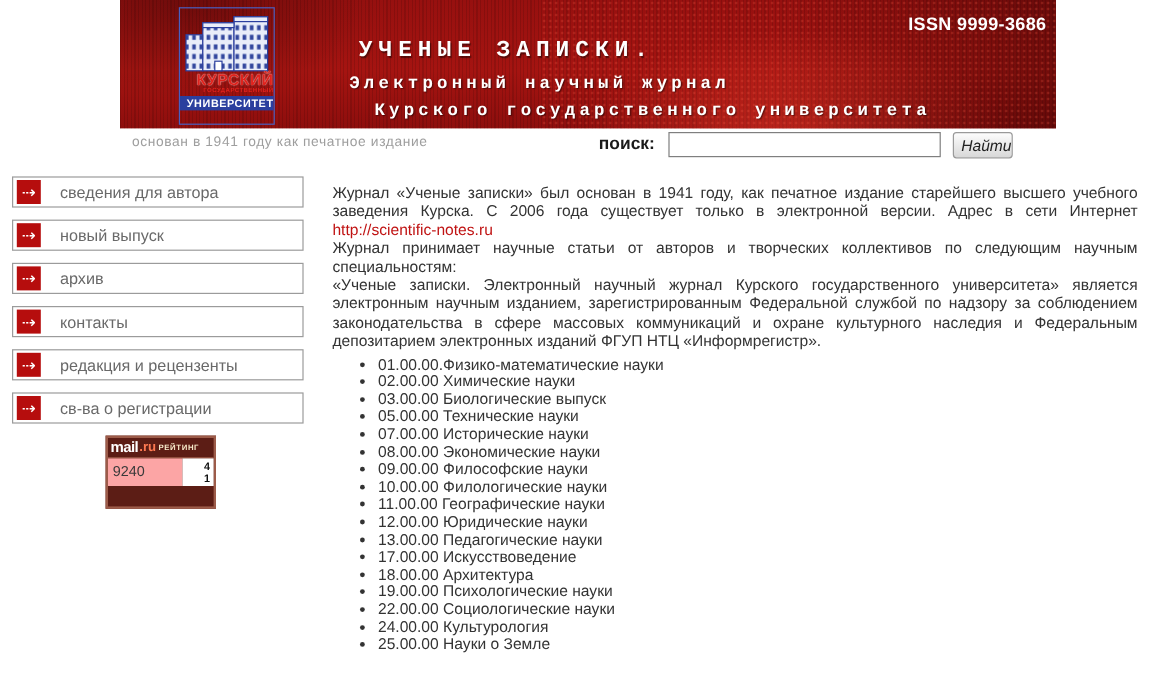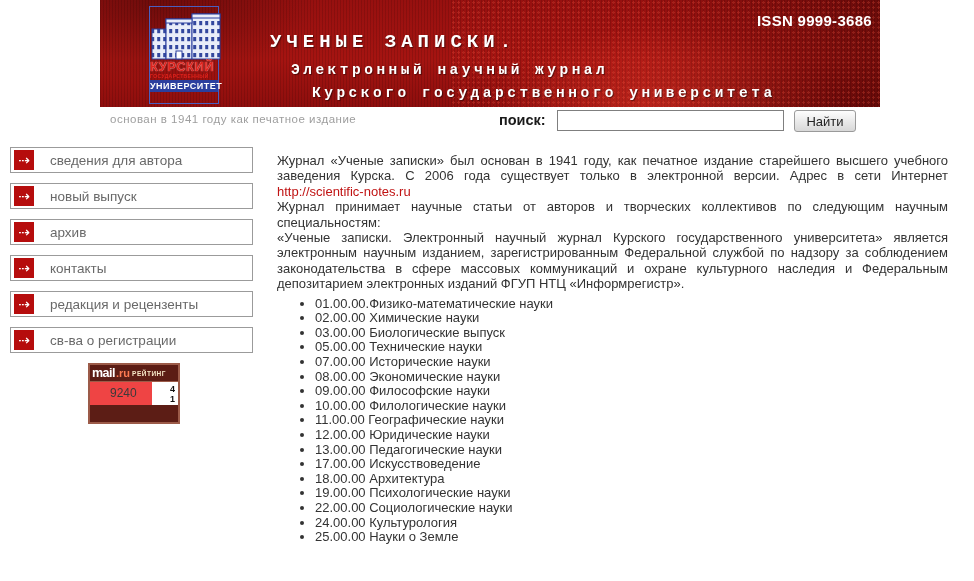--- a/index.html
+++ b/index.html
@@ -23,45 +23,45 @@
   }
   .band::after {
     content:""; position:absolute; left:45%; right:0; top:0; bottom:0;
     background-image:radial-gradient(rgba(255,95,70,0.55) 1px, rgba(0,0,0,0) 1.4px);
     background-size:5px 5px; opacity:.45; pointer-events:none;
   }
   .band-title, .band-sub1, .band-sub2 {
     position:absolute; color:#fff; font-family:"Liberation Mono", monospace;
     font-weight:bold; white-space:nowrap; text-shadow:1px 1px 1px rgba(0,0,0,.45); z-index:2;
   }
-  .band-title { left:170px; top:31px; font-size:19px; letter-spacing:5px; }
+  .band-title { left:170px; top:31px; font-size:19px; letter-spacing:5px;padding-left:29px; }
   .band-sub1  { left:191px; top:62px; font-size:14.5px; letter-spacing:3.5px; }
   .band-sub2  { left:212px; top:85px; font-size:14.5px; letter-spacing:3.5px; }
   .issn { position:absolute; right:8px; top:12px; color:#fff; font-size:15px; font-weight:bold; letter-spacing:.3px; z-index:2; }
 
   
   .logo {
-    position:absolute; left:49px; top:6px; width:70px; height:98px;
-    border:1px solid #4a5fc0; z-index:3; text-align:left; cursor:pointer;
+    position:absolute; left:49px; top:6px; width:80px; height:98px;
+    border:1px solid #4a5fc0; z-index:3; text-align:right; cursor:pointer;
   }
   .logo svg { display:block; margin:4px auto 0; }
   .logo-l1 { font-size:13px; font-weight:bold; color:#e0231d; line-height:12px; letter-spacing:.5px;
              text-shadow:0 0 1px #fff; }
   .logo-l2 { font-size:5px; font-weight:bold; color:#e0231d; line-height:6px; letter-spacing:.4px; }
   .logo-l3 { background:#2b3f9e; color:#fff; font-size:9px; font-weight:bold; line-height:12px; letter-spacing:.5px; margin-top:1px; }
 
   
   .tagline { position:absolute; left:110px; top:113px; font-size:11.5px; color:#9e9e9e; letter-spacing:.5px; }
   .search-label { position:absolute; left:499px; top:112px; font-size:14.5px; font-weight:bold; color:#1a1a1a; }
   .search-input { position:absolute; left:557px; top:110px; width:227px; height:21px;
                   border:1px solid #7f7f7f; background:#fff; font-size:13px; padding:0 4px; }
-  .search-btn { position:absolute; left:794px; top:110px; width:62px; height:22px;
+  .search-btn { position:absolute; left:794px; top:110px; width:50px; height:22px;
                 font-size:13px; color:#222; font-family:"Liberation Sans", sans-serif;
                 background:linear-gradient(180deg,#fdfdfd,#d8d8d8);
-                border:1px solid #9a9a9a; border-radius:3px; cursor:pointer; }
+                border:1px solid #9a9a9a; border-radius:3px; cursor:pointer;font-style:italic; }
 
   
   .sidebar { position:absolute; left:10px; top:147px; width:243px; }
   .side-item {
     width:243px; height:26px; margin-bottom:10px; border:1px solid #9b9b9b;
     background:#fff; display:flex; align-items:center; cursor:pointer;
   }
   .side-icon {
     width:20px; height:20px; margin-left:3px; background:#b60d0d;
     color:#fff; font-size:14px; line-height:20px; text-align:center; flex:0 0 auto;
@@ -69,21 +69,21 @@
   .side-label { margin-left:16px; font-size:13.5px; color:#696969; white-space:nowrap; }
 
   
   .badge { position:absolute; left:88px; top:363px; width:92px; height:61px;
            border:2px solid #9c5b49; background:#5c1d15; cursor:pointer; }
   .badge-top { height:16px; display:flex; align-items:center; padding:0 2px; }
   .badge-mail { color:#fff; font-weight:bold; font-size:12.5px; line-height:14px; letter-spacing:-.5px; }
   .badge-ru { color:#ff7a52; font-weight:bold; font-size:11px; margin-left:1px; }
   .badge-rating { color:#f7e9c9; font-size:6.5px; letter-spacing:.5px; margin-left:2px; font-weight:bold; }
   .badge-bottom { height:24px; display:flex; border-top:1px solid #9c5b49; }
-  .badge-count { flex:1 1 auto; background:#ef4444; color:#3a3a3a; font-size:12px; padding:4px 0 0 20px; }
+  .badge-count { flex:1 1 auto; background:#fca5a5; color:#3a3a3a; font-size:12px; padding:4px 0 0 4px; }
   .badge-pos { width:26px; background:#fff; color:#111; font-size:9px; font-weight:bold;
                text-align:right; padding:2px 3px 0 0; line-height:10px; }
 
   
   .content { position:absolute; left:277px; top:153px; width:671px; }
   .content h1 { font-size:13.5px; font-weight:bold; color:#111; text-align:center; margin:0 0 28px 0; }
   .content p { margin:0; font-size:13px; line-height:15.4px; color:#333; text-align:justify; }
   .content a { color:#c01313; text-decoration:none; cursor:pointer;margin-top:36px; }
   .content ul { margin:5px 0 0 0; padding-left:38px; }
   .content li { font-size:13px; line-height:14.6px; color:#333; }

